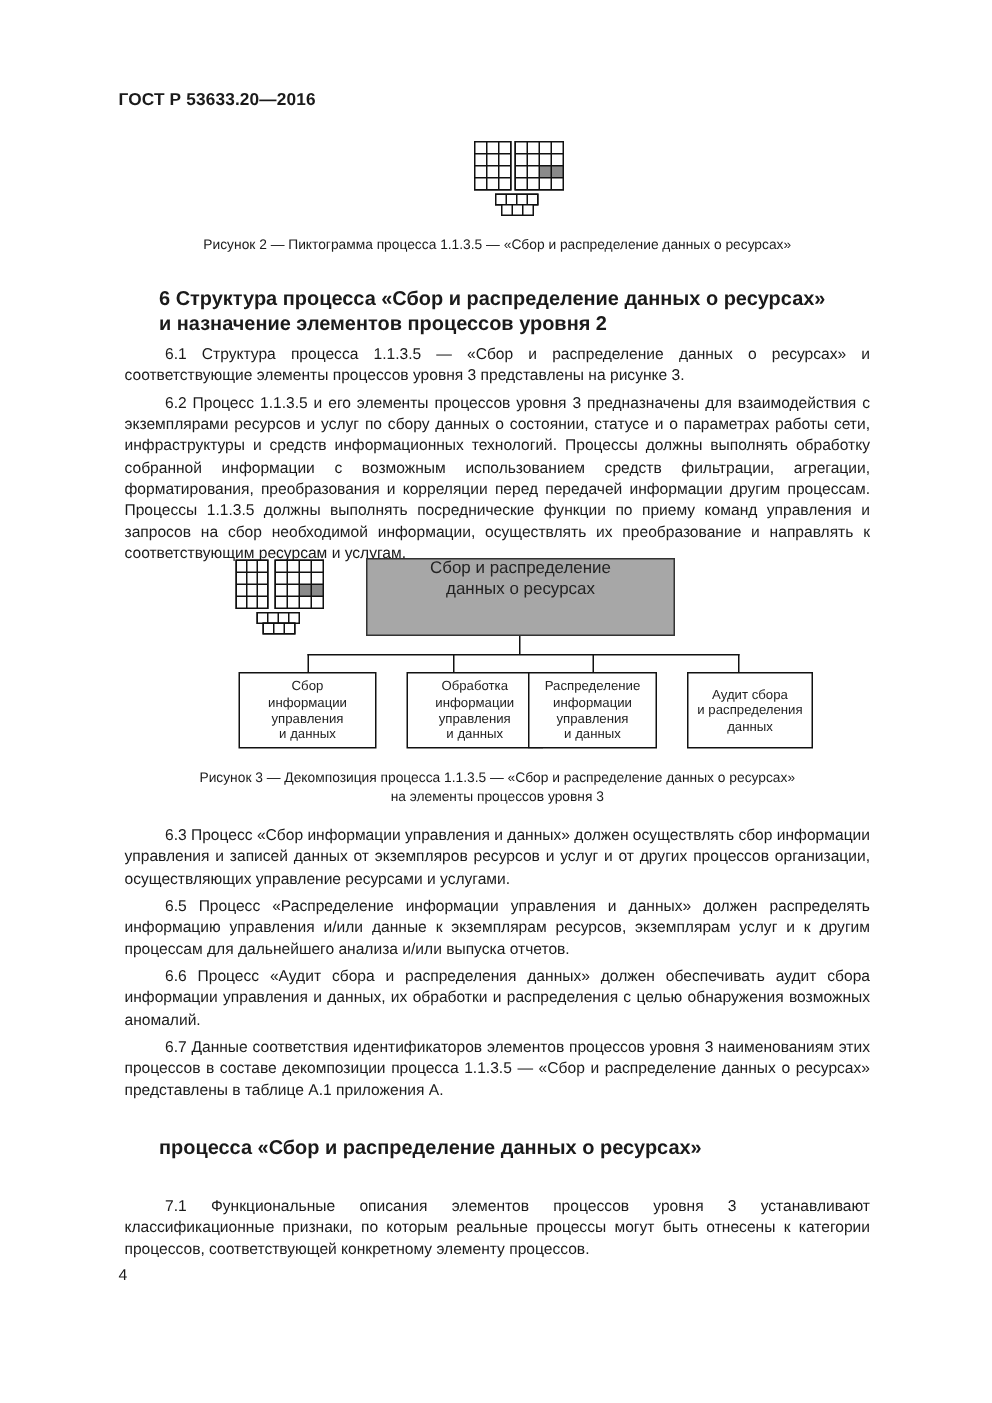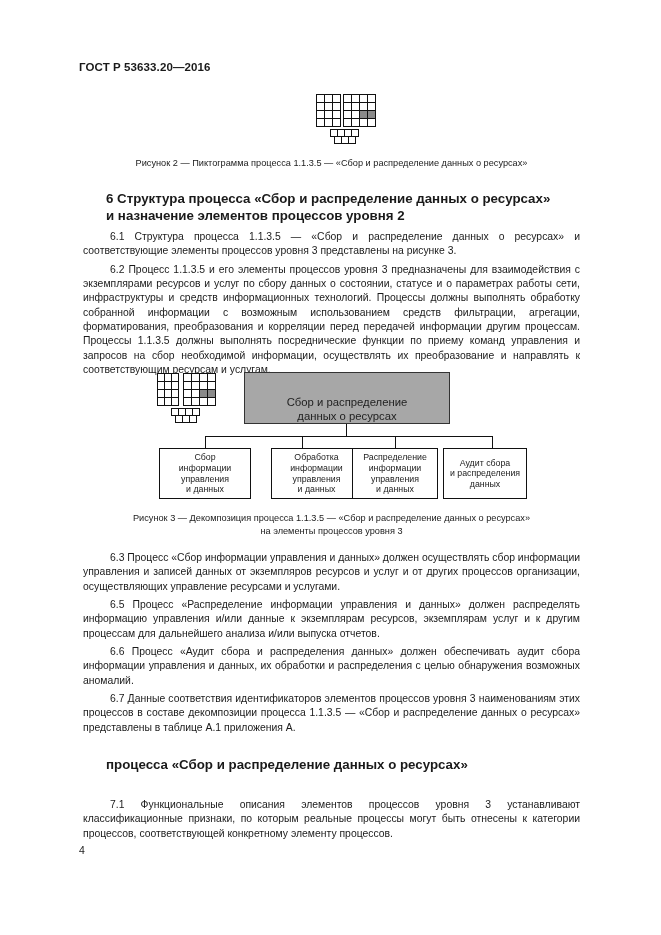--- a/index.html
+++ b/index.html
@@ -15,21 +15,21 @@
   
   .picto { position:absolute; }
   .grid { position:absolute; display:grid; border:1.5px solid #111; background:#111; gap:1px; }
   .grid .cell { background:#fff; }
   .grid .cell.shaded { background:#8a8a8a; }
   .row-cells { position:absolute; display:flex; border:1.3px solid #111; background:#111; gap:1px; }
   .row-cells .cell { background:#fff; }
   
   .root-box { position:absolute; left:244px; top:372px; width:206px; height:52px;
               background:#a7a7a7; border:1.2px solid #333; box-sizing:border-box;
-              display:flex; align-items:flex-end; justify-content:center; text-align:center;
+              display:flex; align-items:flex-start; justify-content:center; text-align:center;
               font-size:11.3px; line-height:13.5px; color:#222; }
   .child-box { position:absolute; top:448px; height:51px; border:1.2px solid #111; box-sizing:border-box;
                background:#fff; display:flex; align-items:center; justify-content:center; text-align:center;
                font-size:8.8px; line-height:10.6px; color:#222; white-space:pre-line; }
   .line { position:absolute; background:#111; }
 </style>
 </head>
 <body>
 
 <div class="abs doc-header">ГОСТ Р 53633.20—2016</div>
@@ -161,21 +161,21 @@
 информации
 управления
 и данных</span>
 </div>
 <div class="child-box" style="left:352px; width:86px;">
   <span>Распределение
 информации
 управления
 и данных</span>
 </div>
-<div class="child-box" style="left:443px; width:84px;">
+<div class="child-box" style="left:458px; width:84px;">
   <span>Аудит сбора
 и распределения
 данных</span>
 </div>
 
 <div class="abs caption" style="top:512px;">
   <div>Рисунок 3 — Декомпозиция процесса 1.1.3.5 — «Сбор и распределение данных о ресурсах»</div>
   <div>на элементы процессов уровня 3</div>
 </div>
 

